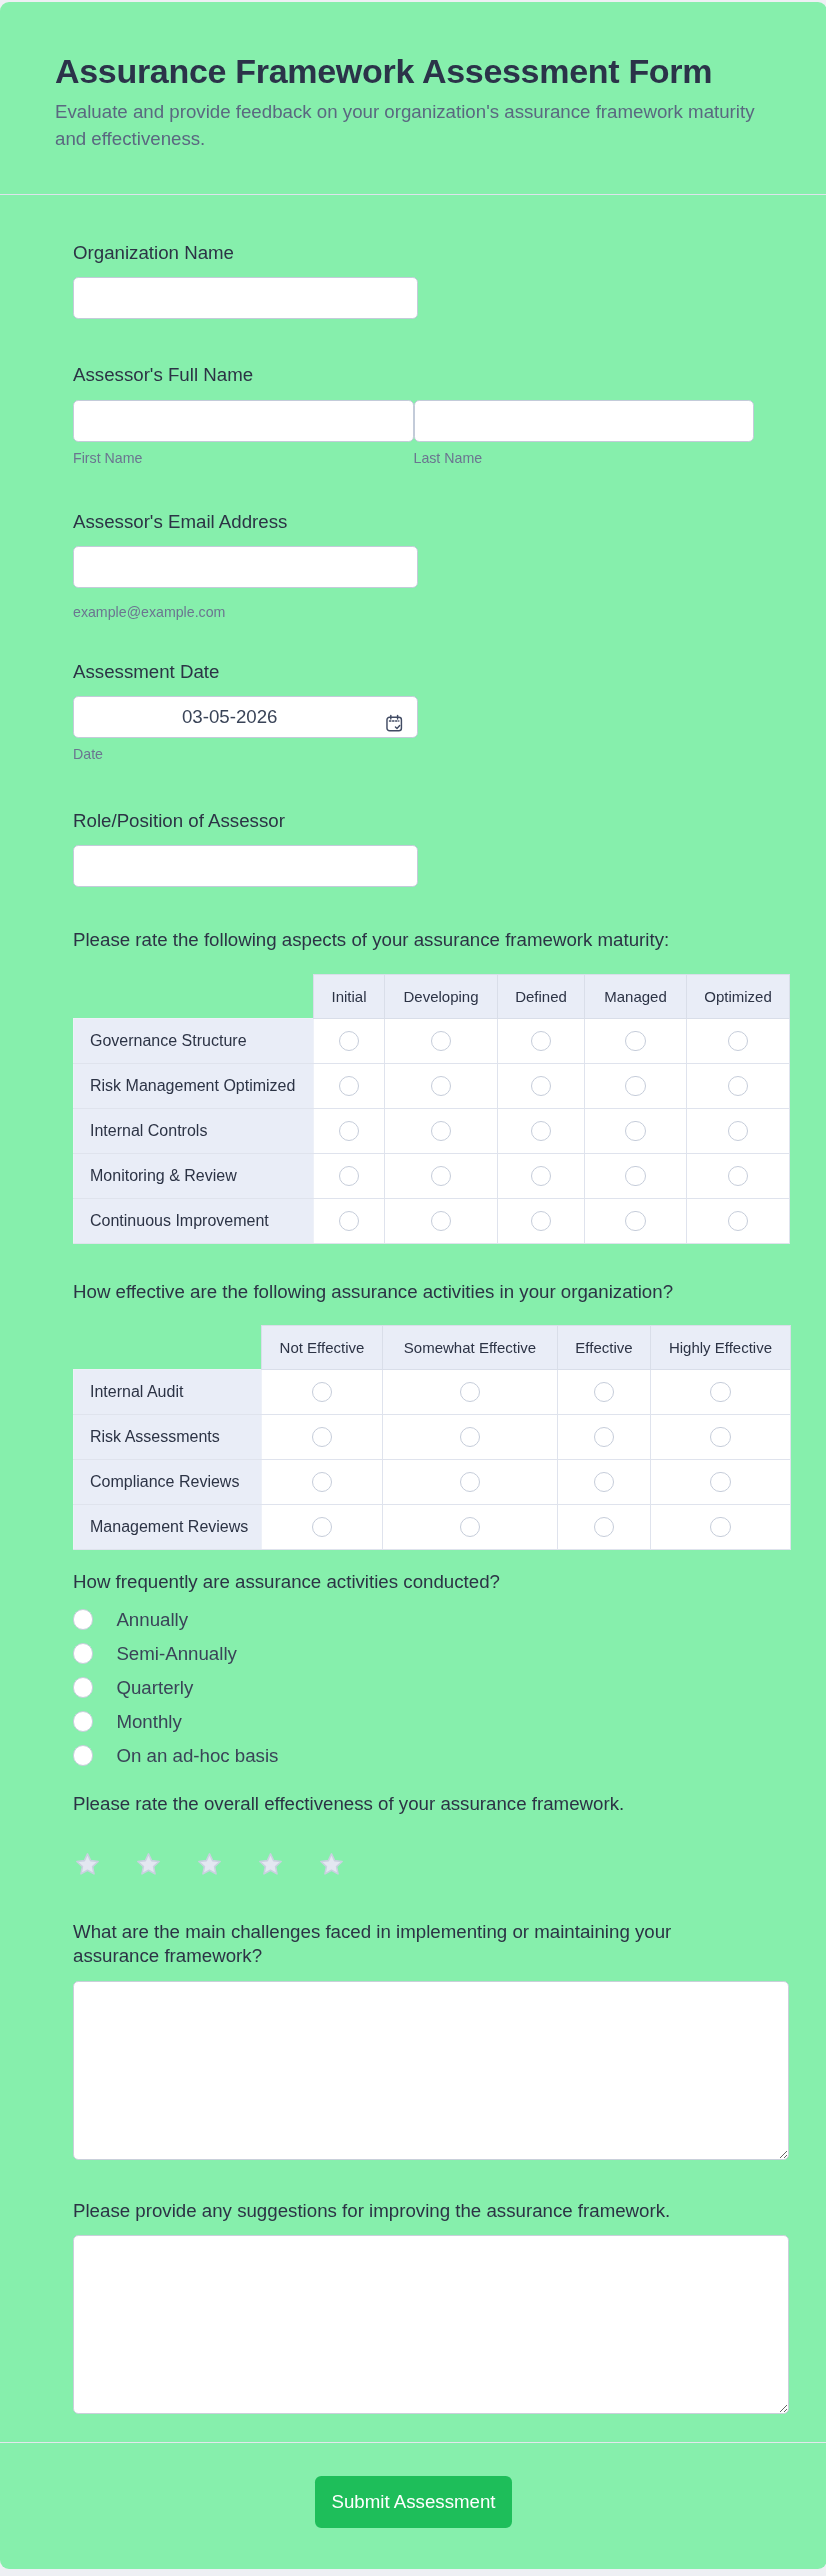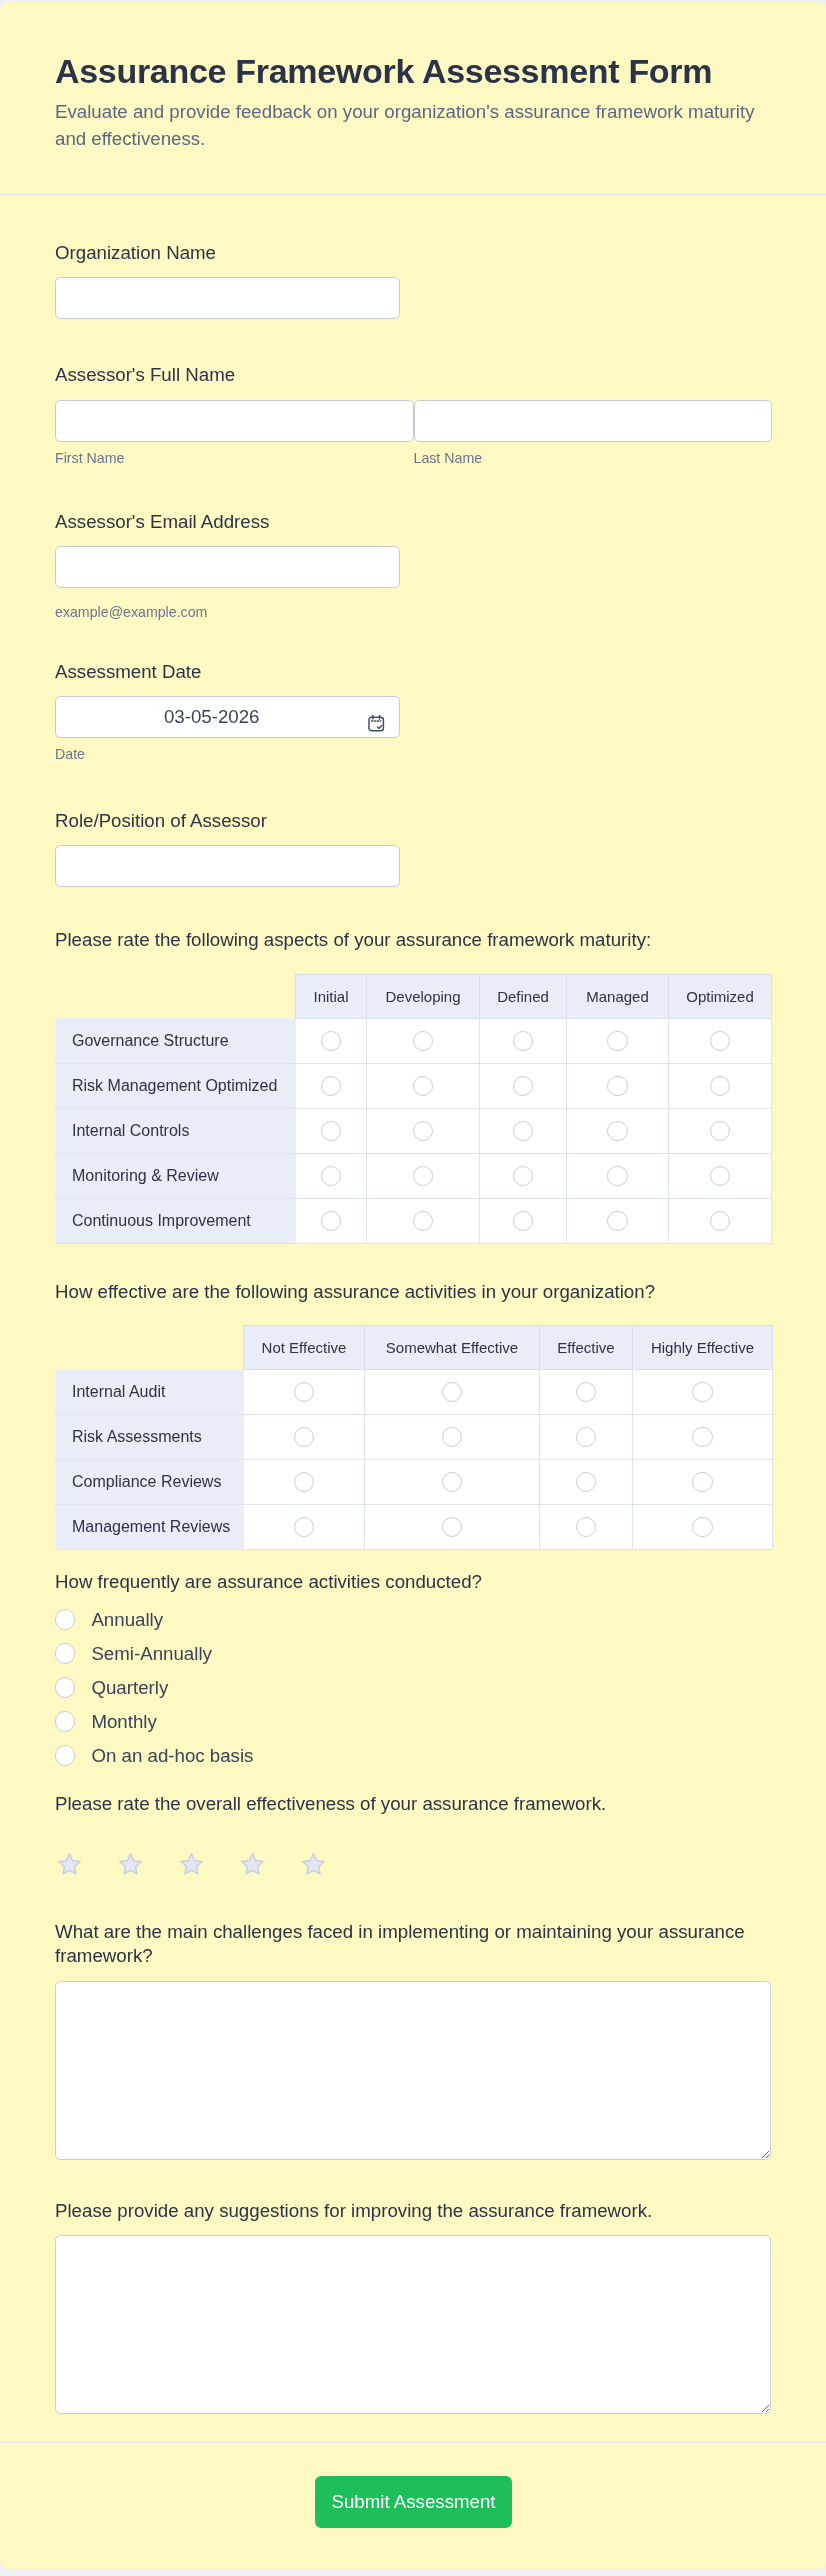--- a/index.html
+++ b/index.html
@@ -6,21 +6,21 @@
   body{
     width:827px;height:2576px;
     background:#eef0f4;
     font-family:"Liberation Sans", sans-serif;
     color:#2c3345;
     position:relative;
     overflow:hidden;
   }
   .card{
     margin:1.8px 0 0;
-    background:#fef9c3;
+    background:#86efac;
     border-radius:9px;
     height:2567px;
     box-sizing:border-box;
   }
   
   .form-header{
     padding:50px 55px 41px;
     border-bottom:1.8px solid #dee3ec;
   }
   .form-title{
@@ -32,21 +32,21 @@
     letter-spacing:-0.3px;
   }
   .form-subtitle{
     margin:7.1px 0 0;
     font-size:18.7px;
     line-height:27.6px;
     color:#5a6880;
     max-width:711px;
   }
   
-  .form-body{padding:0 55px;}
+  .form-body{padding:0 73px;}
   .field{position:relative;}
   .q{
     display:block;
     font-size:18.7px;
     line-height:24px;
     font-weight:500;
     color:#2c3345;
   }
   .text-input{
     display:block;
@@ -137,21 +137,21 @@
     cursor:pointer;
   }
   
   .options{margin-top:9px;}
   .option{
     display:flex;align-items:center;
     height:34px;
     cursor:pointer;
   }
   .olabel{
-    margin-left:16px;
+    margin-left:23px;
     font-size:18.7px;
     color:#3a4458;
   }
   
   .stars{margin-top:34px;display:flex;gap:32px;}
   .star{
     width:29px;height:29px;
     fill:#e3e7f1;stroke:#c9d1e0;stroke-width:1.3;
     stroke-linejoin:round;
     cursor:pointer;

